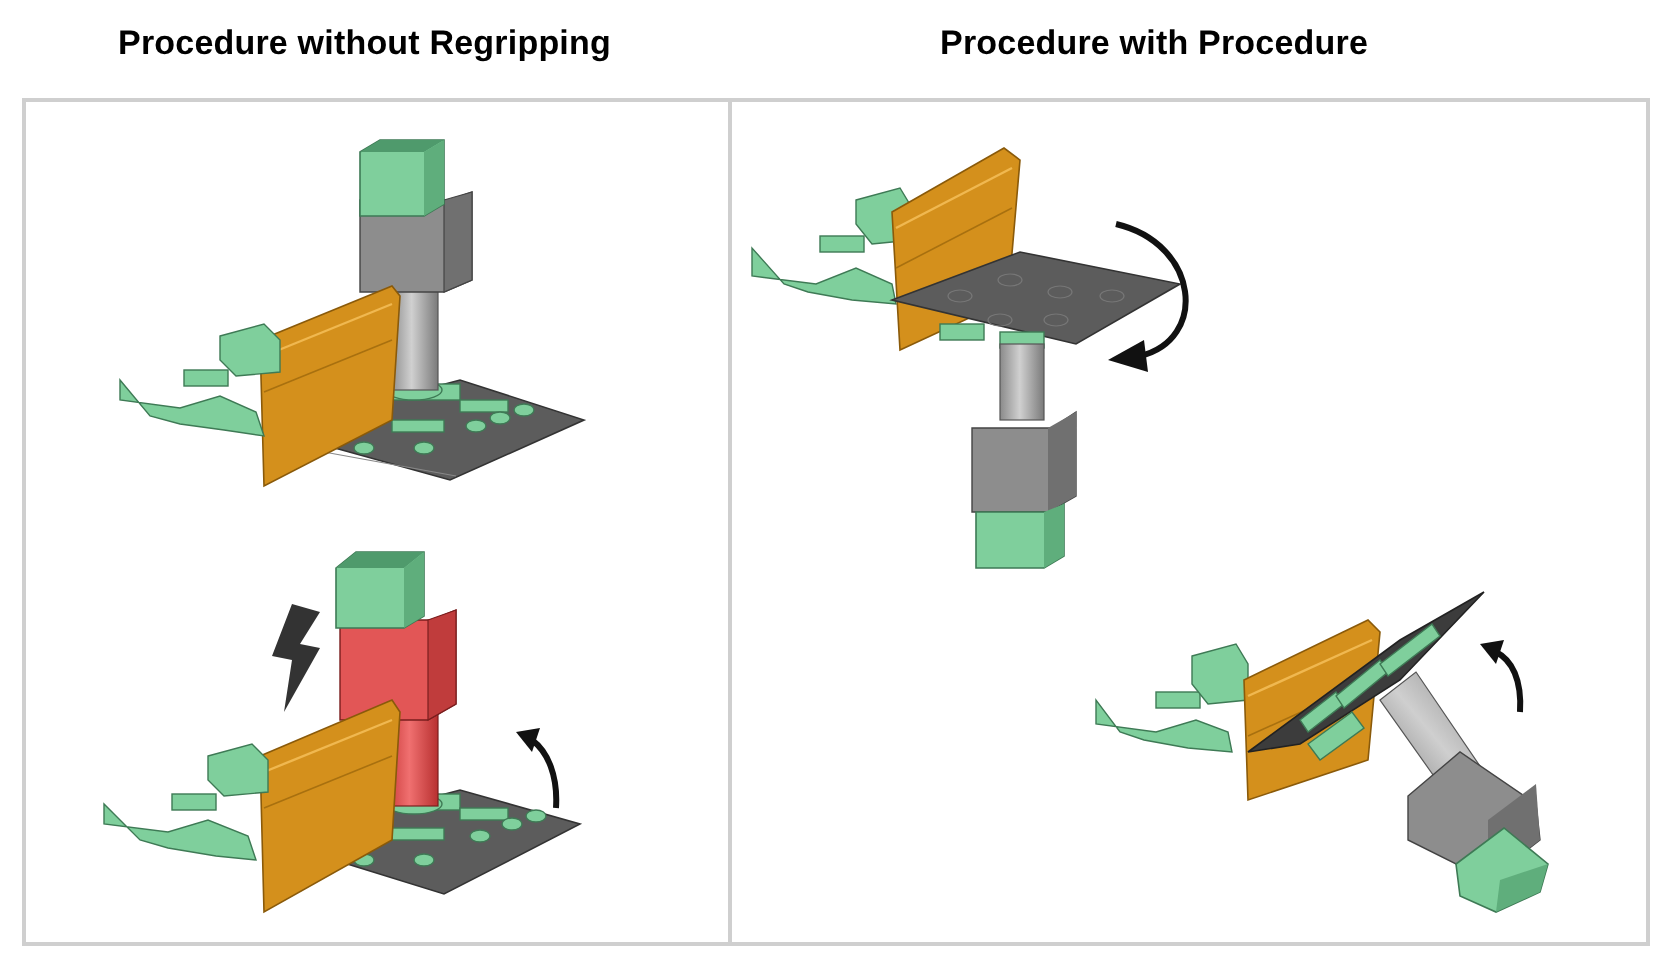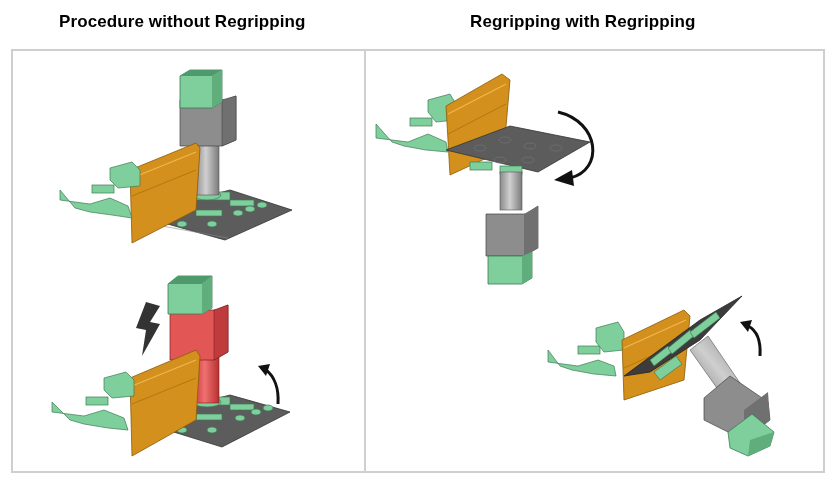--- a/index.html
+++ b/index.html
@@ -8,21 +8,21 @@
   #title-left { left: 59px; }
   #title-right { left: 470px; }
   .frame { position: absolute; left: 11px; top: 49px; width: 810px; height: 420px; border: 2px solid #cfcfcf; box-sizing: content-box; }
   .divider { position: absolute; left: 364px; top: 49px; width: 2px; height: 422px; background: #cfcfcf; }
   svg.scene { position: absolute; left: 0; top: 0; width: 836px; height: 484px; }
 </style>
 </head>
 <body>
 
 <div class="title" id="title-left">Procedure without Regripping</div>
-<div class="title" id="title-right">Regripping with Regripping</div>
+<div class="title" id="title-right">Procedure with Procedure</div>
 
 <div class="frame"></div>
 <div class="divider"></div>
 
 <svg class="scene" viewBox="0 0 836 484" xmlns="http://www.w3.org/2000/svg">
   <defs>
     <linearGradient id="cylGray" x1="0" x2="1" y1="0" y2="0">
       <stop offset="0" stop-color="#8a8a8a"></stop>
       <stop offset="0.45" stop-color="#d0d0d0"></stop>
       <stop offset="1" stop-color="#7a7a7a"></stop>

